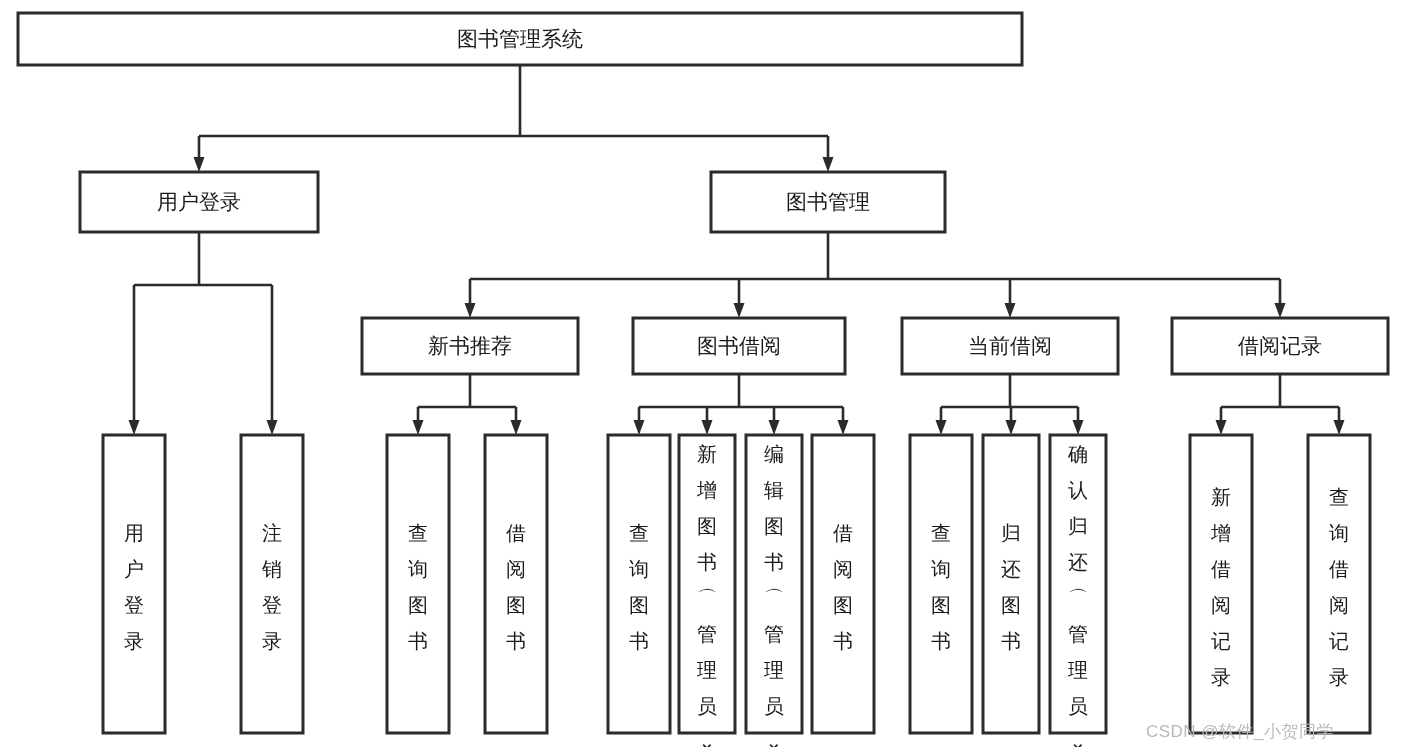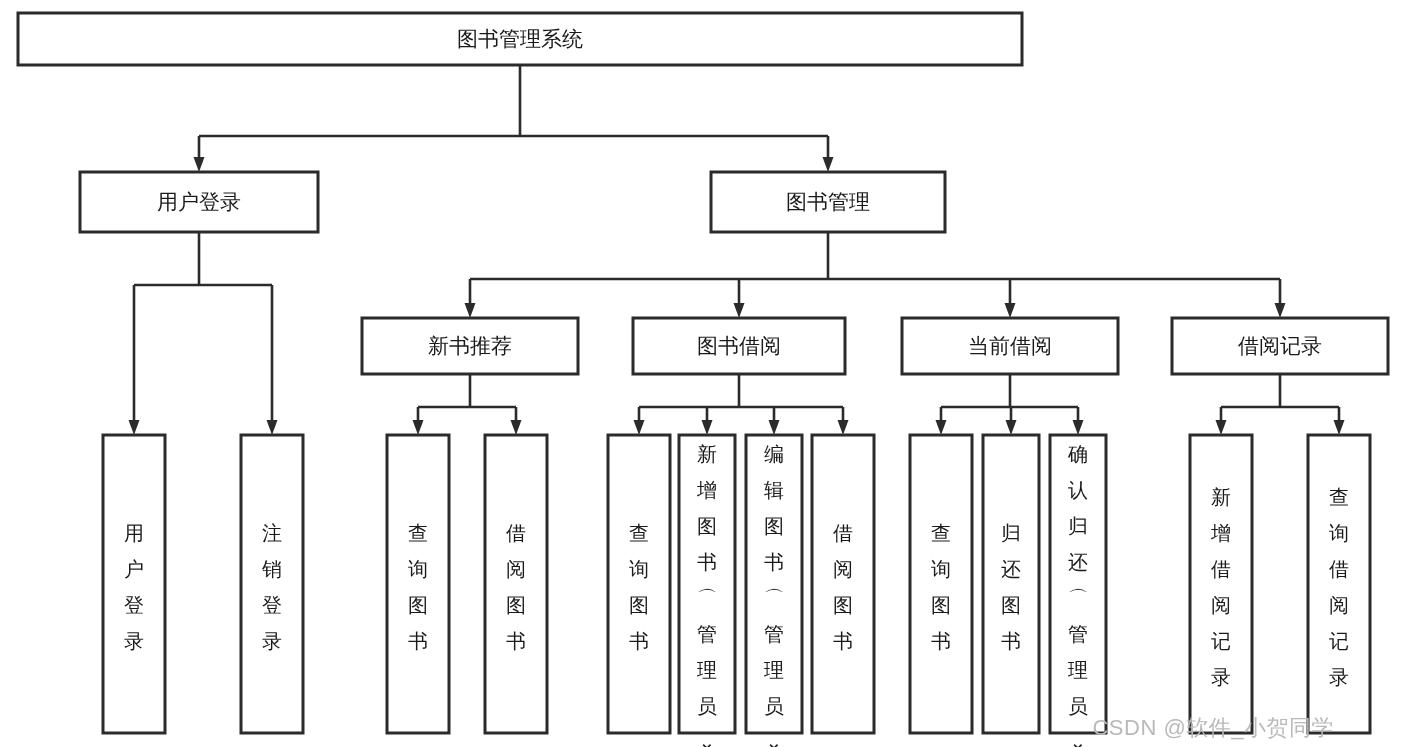--- a/index.html
+++ b/index.html
@@ -52,21 +52,21 @@
     font-family: "Liberation Sans", "DejaVu Sans", sans-serif;
     font-size: 20px;
     fill: #1a1a1a;
     text-anchor: middle;
   }
   .watermark-text {
     position: absolute;
     right: 8px;
     bottom: 4px;
     font-family: "Liberation Sans", "DejaVu Sans", sans-serif;
-    font-size: 22px;
+    font-size: 17px;
     color: #b9b9b9;
     white-space: nowrap;
     letter-spacing: 0.5px;
     user-select: none;
   }
 </style>
 </head>
 <body>
 
 <div id="diagram-root">

